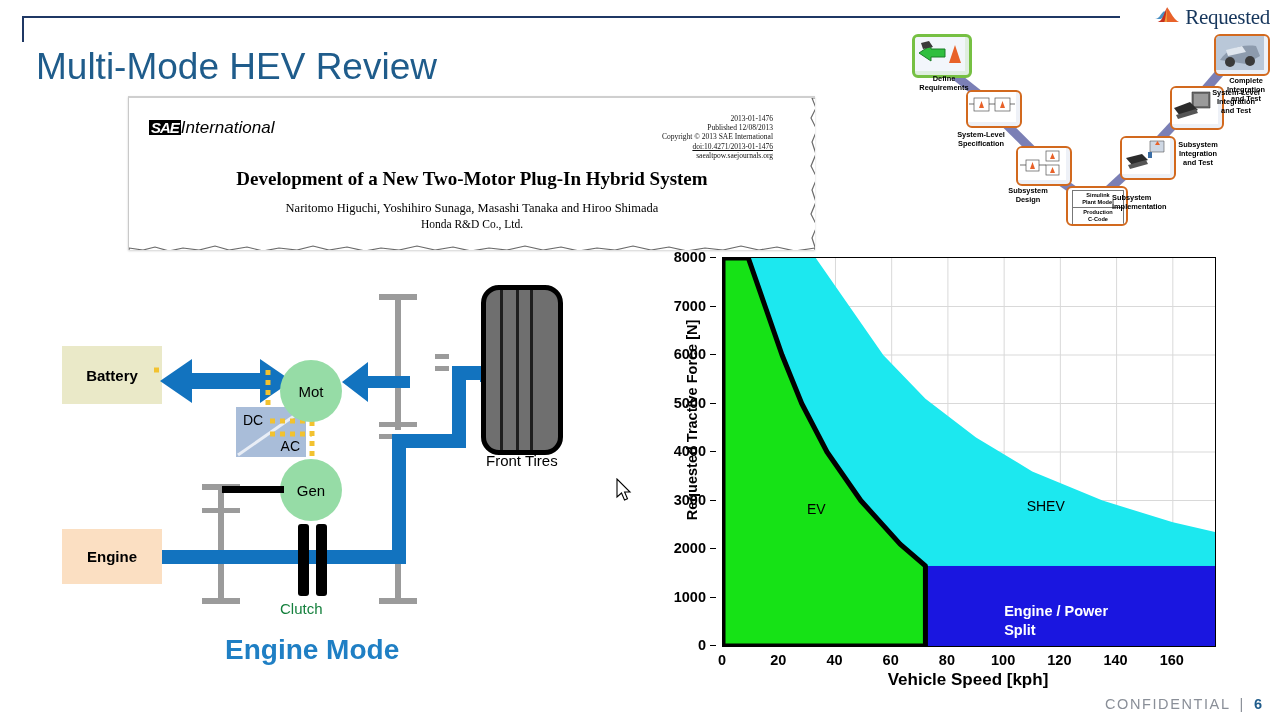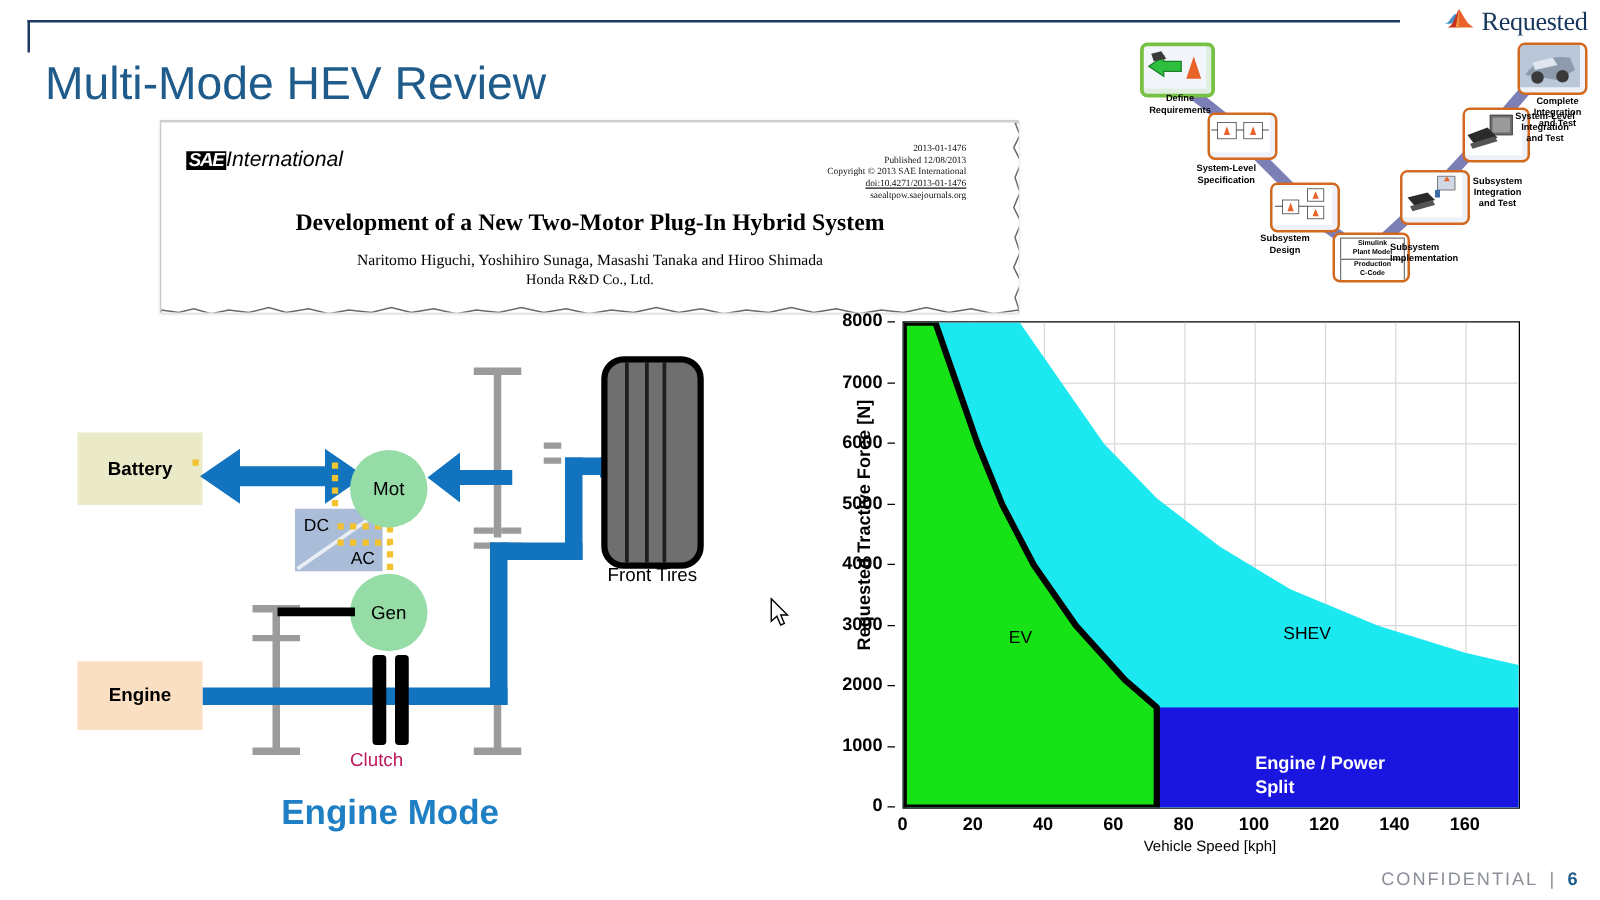--- a/index.html
+++ b/index.html
@@ -51,31 +51,31 @@
   .inv-dc{position:absolute;left:7px;top:5px;font-size:14px;color:#000;}
   .inv-ac{position:absolute;right:6px;bottom:3px;font-size:14px;color:#000;}
   .circ{position:absolute;width:62px;height:62px;border-radius:50%;background:#96dca6;
         display:flex;align-items:center;justify-content:center;font-size:15px;color:#000;}
   .circ-mot{left:240px;top:98px;}
   .circ-gen{left:240px;top:197px;}
   .tire{position:absolute;left:441px;top:23px;width:72px;height:160px;border:5px solid #000;border-radius:18px;background:#6f6f6f;}
   .tread{position:absolute;top:0;bottom:0;width:3px;background:#111;opacity:.85;}
   .tires-label{position:absolute;left:446px;top:190px;font-size:15px;color:#000;white-space:nowrap;}
   .clutch-bar{position:absolute;width:11px;height:72px;background:#000;border-radius:3px;}
-  .clutch-label{position:absolute;left:240px;top:338px;font-size:15px;color:#be185d;}
+  .clutch-label{position:absolute;left:240px;top:338px;font-size:15px;color:#15803d;}
   .shaft{position:absolute;background:#9b9b9b;}
   .blue{position:absolute;background:#1273bf;}
   .mode-title{position:absolute;left:185px;top:372px;font-size:28px;font-weight:bold;color:#1f7fc4;white-space:nowrap;}
 
   
   .chart-wrap{position:absolute;left:660px;top:252px;width:560px;height:440px;}
   .plot{position:absolute;left:62px;top:5px;width:492px;height:388px;background:#fff;border:1.5px solid #000;}
   .ylabel{position:absolute;left:-118px;top:160px;width:300px;text-align:center;transform:rotate(-90deg);
           font-size:14.5px;font-weight:bold;color:#000;}
-  .xlabel{position:absolute;left:62px;top:418px;width:492px;text-align:center;font-size:12px;font-weight:normal;color:#000;}
+  .xlabel{position:absolute;left:62px;top:418px;width:492px;text-align:center;font-size:17px;font-weight:bold;color:#000;}
   .ytick{position:absolute;right:0;transform:translateY(-50%);font-size:14.5px;font-weight:bold;color:#000;}
   .yticks{position:absolute;left:0;top:5px;width:56px;height:388px;}
   .xticks{position:absolute;left:62px;top:396px;width:492px;height:22px;}
   .xtick{position:absolute;transform:translateX(-50%);font-size:14.5px;font-weight:bold;color:#000;}
   .tickmark-y{position:absolute;right:0;height:1px;width:6px;background:#000;}
   .region-label{position:absolute;font-size:14px;color:#000;}
   .region-label.onblue{color:#fff;font-weight:bold;font-size:14.5px;line-height:19px;}
 
   
   .footer{position:absolute;right:18px;bottom:8px;display:flex;align-items:baseline;gap:9px;

